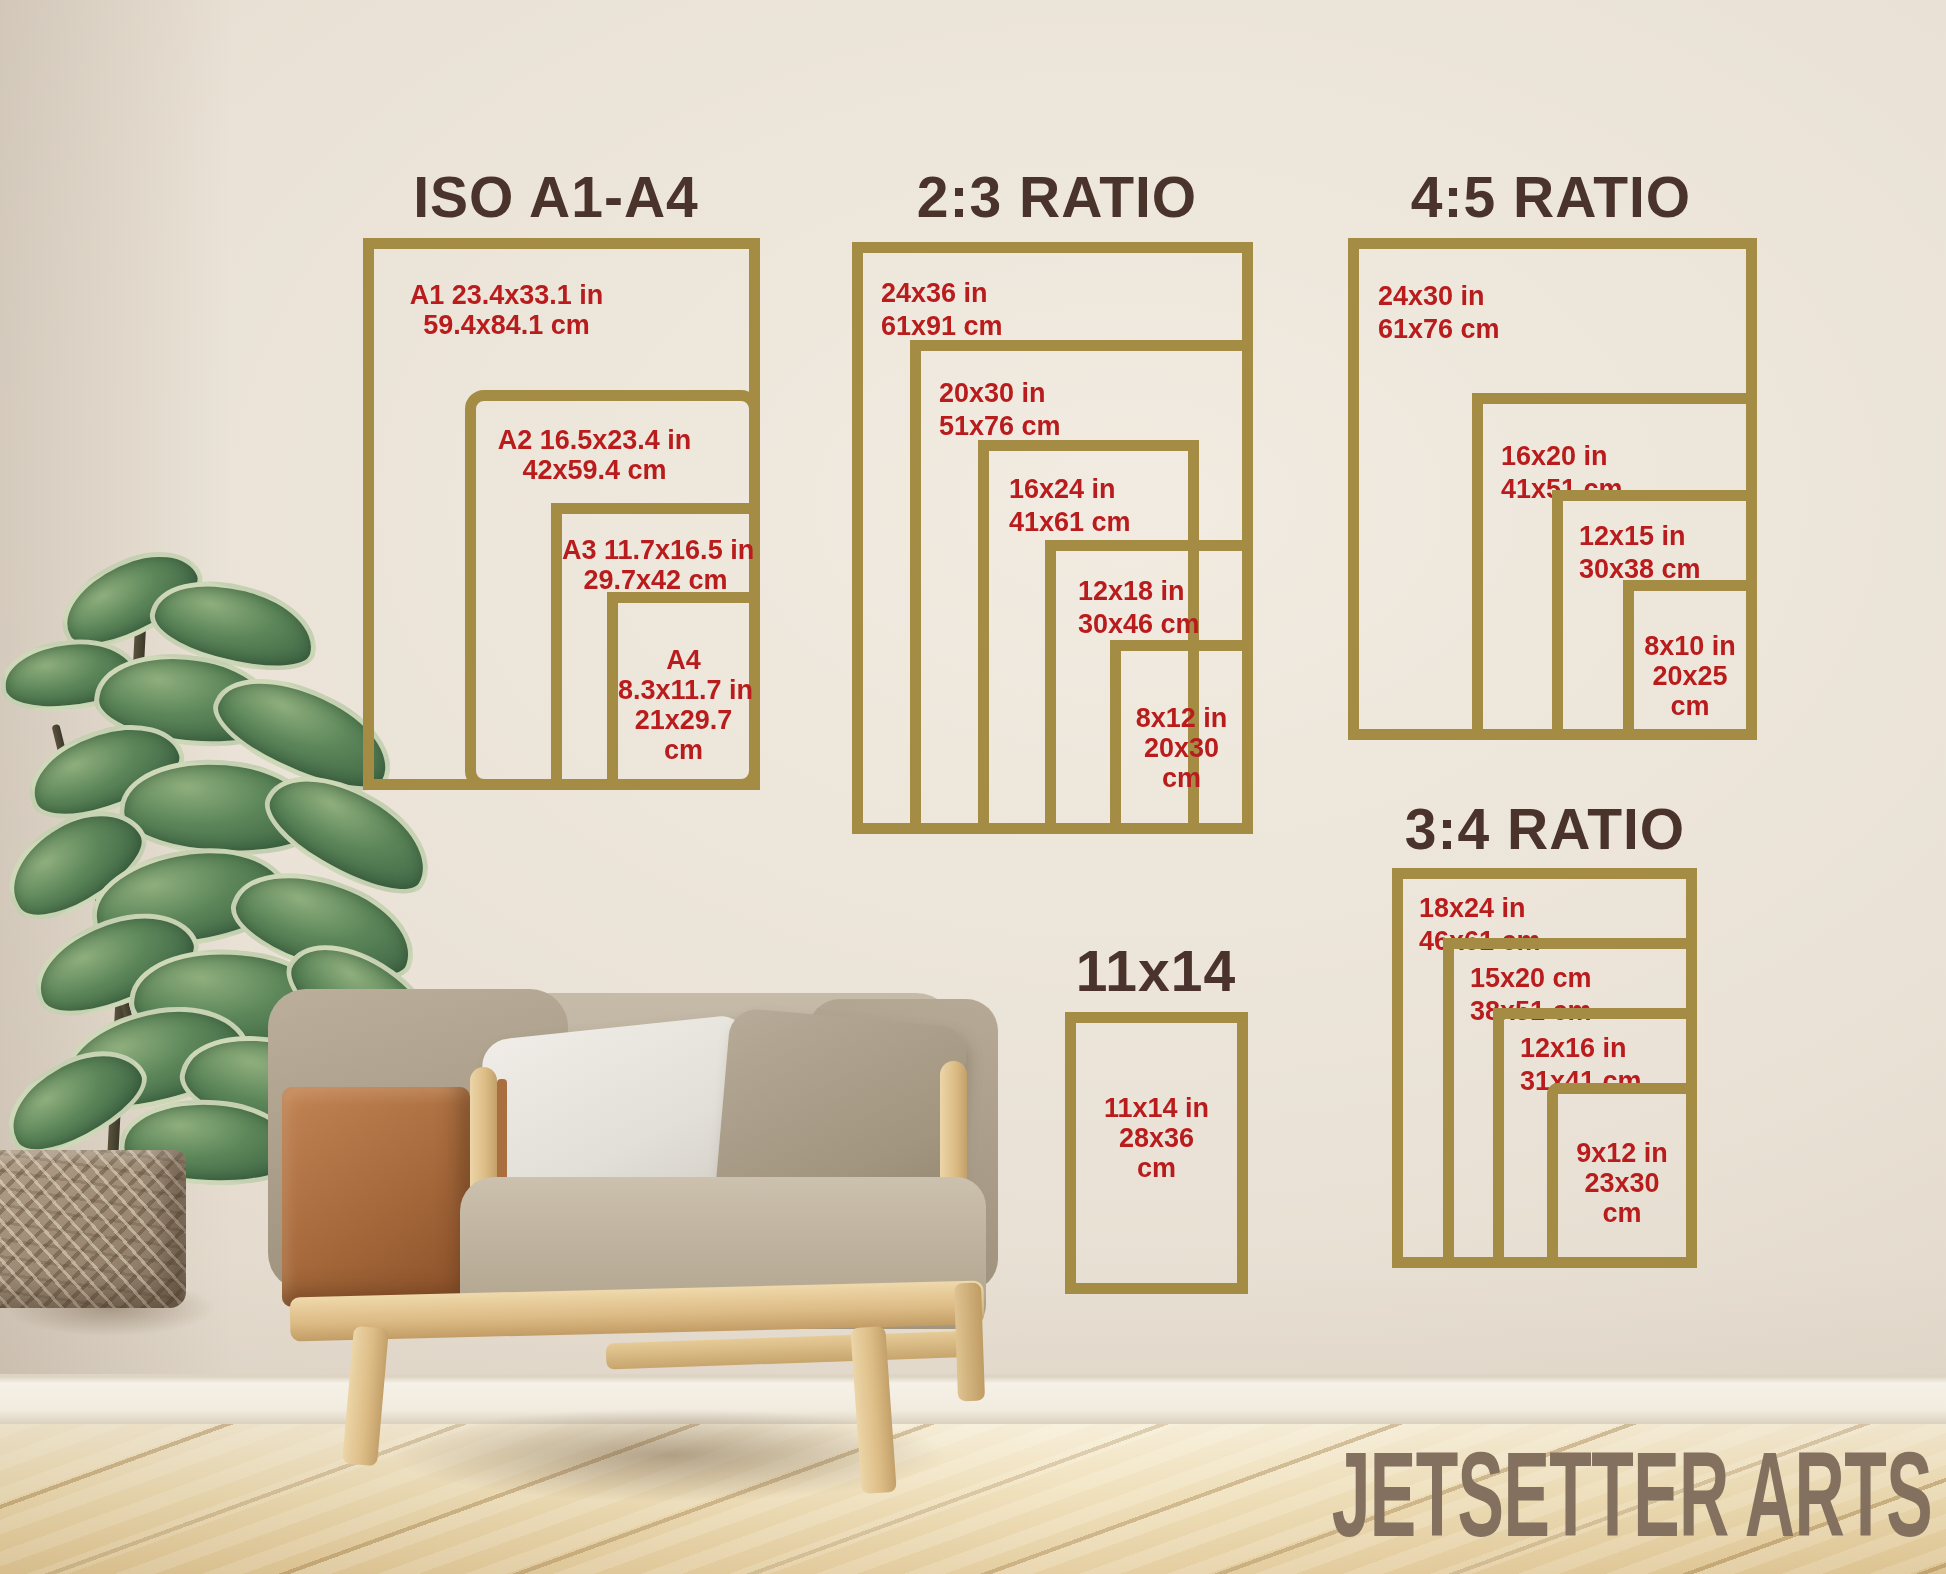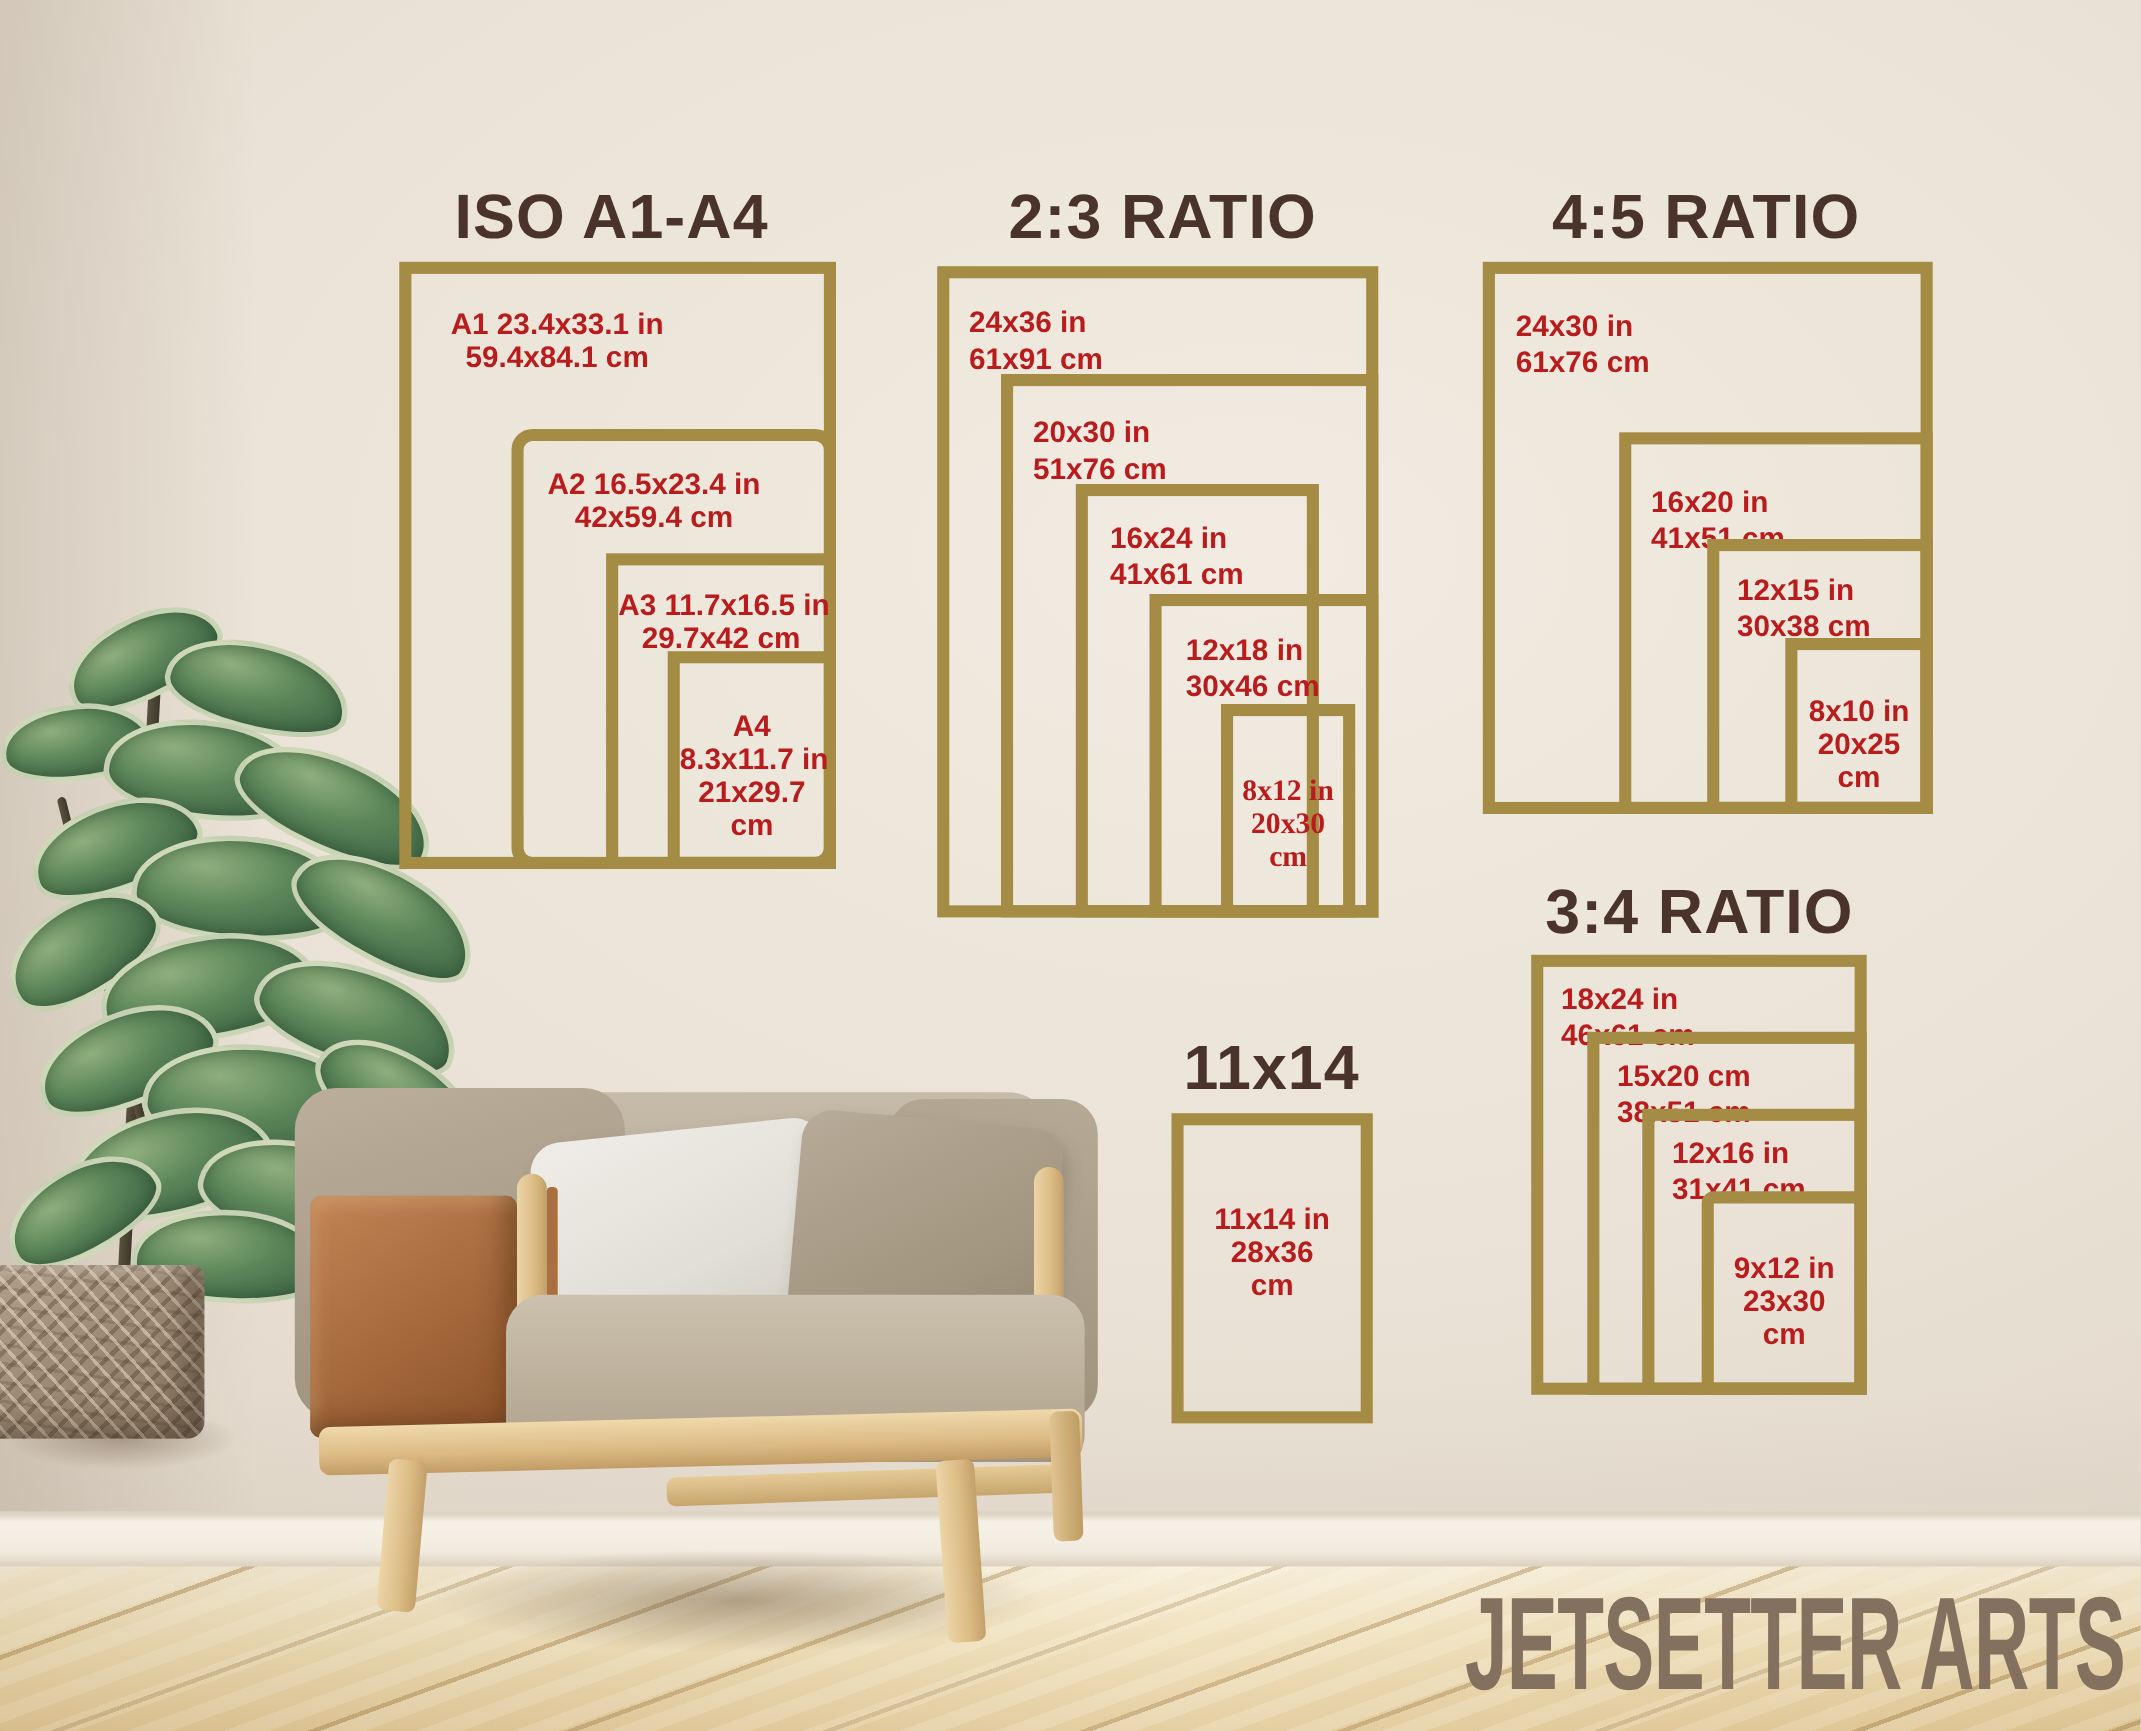--- a/index.html
+++ b/index.html
@@ -161,21 +161,21 @@
     </div>
     <div class="fbox" style="left:910px;top:340px;width:343px;height:494px;">
       <div class="lbl lbl-l" style="left:18px;top:26px;">20x30 in<br>51x76 cm</div>
     </div>
     <div class="fbox" style="left:978px;top:440px;width:221px;height:394px;">
       <div class="lbl lbl-l" style="left:20px;top:22px;">16x24 in<br>41x61 cm</div>
     </div>
     <div class="fbox" style="left:1045px;top:540px;width:208px;height:294px;">
       <div class="lbl lbl-l" style="left:22px;top:24px;">12x18 in<br>30x46 cm</div>
     </div>
-    <div class="fbox" style="left:1110px;top:640px;width:122px;height:194px;font-family:Liberation Serif, serif;">
+    <div class="fbox" style="left:1110px;top:640px;width:143px;height:194px;">
       <div class="lbl lbl-c" style="top:52px;">8x12 in<br>20x30<br>cm</div>
     </div>
   </div>
 
   <div>
     <div class="gtitle" style="left:1351px;top:164px;width:400px;">4:5 RATIO</div>
     <div class="fbox" style="left:1348px;top:238px;width:409px;height:502px;">
       <div class="lbl lbl-l" style="left:19px;top:31px;">24x30 in<br>61x76 cm</div>
     </div>
     <div class="fbox" style="left:1472px;top:393px;width:285px;height:347px;">

